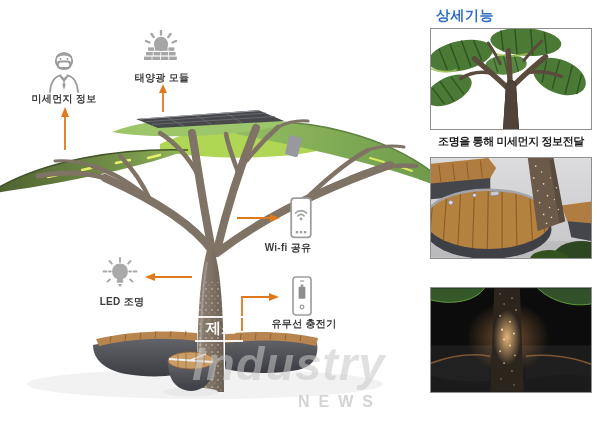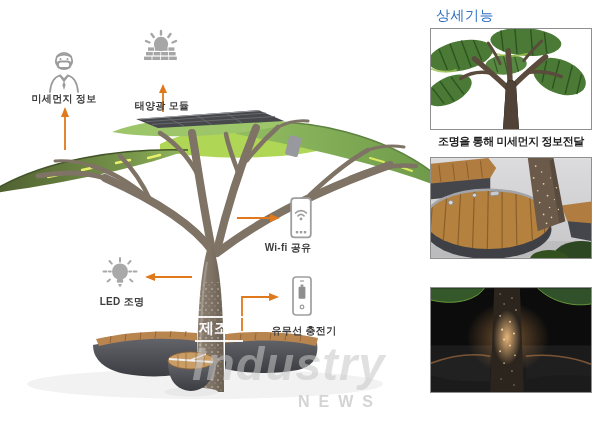--- a/index.html
+++ b/index.html
@@ -2,28 +2,28 @@
 <html><head>
 <meta charset="utf-8">
 <style>
   html,body{margin:0;padding:0;background:#fff;}
   #stage{position:relative;width:600px;height:423px;background:#ffffff;overflow:hidden;
          font-family:"Liberation Sans",sans-serif;}
   .abs{position:absolute;}
   .feat-label{position:absolute;font-weight:700;font-size:10px;color:#3d3d3d;
               text-align:center;letter-spacing:.3px;white-space:nowrap;}
   
-  #sidebar-title{position:absolute;left:436px;top:7px;font-weight:400;font-size:14px;
+  #sidebar-title{position:absolute;left:436px;top:7px;font-weight:700;font-size:14px;
                  color:#2f6fc0;letter-spacing:.5px;}
   .fig{position:absolute;left:430px;width:162px;}
   .fig .img{width:160px;border:1px solid #8f8f8f;background:#fff;display:block;}
   .fig .cap{font-weight:700;font-size:11px;color:#1e1e1e;margin-top:4px;
             text-align:center;width:162px;letter-spacing:-0.4px;white-space:nowrap;}
   
-  #wm-brand{position:absolute;left:195px;top:316px;width:44px;text-align:left;
+  #wm-brand{position:absolute;left:195px;top:316px;width:44px;text-align:center;
             border-top:2px solid rgba(255,255,255,.9);border-bottom:2px solid rgba(255,255,255,.9);
             color:rgba(255,255,255,.95);font-weight:700;font-size:15px;padding:1px 0 2px 4px;}
   #wm-word{position:absolute;left:192px;top:336px;font-weight:700;font-size:47px;
            color:#c7c7c7;opacity:.55;letter-spacing:1px;font-style:italic;}
   #wm-sub{position:absolute;left:298px;top:393px;font-weight:700;font-size:16px;
           color:#cdcdcd;opacity:.85;letter-spacing:9px;}
 </style>
 </head>
 <body>
 
@@ -176,21 +176,21 @@
       <rect x="7" y="23" width="6.8" height="3.4"></rect>
         <rect x="14.6" y="23" width="6.8" height="3.4"></rect>
       <rect x="22.2" y="23" width="6.8" height="3.4"></rect>
         <rect x="29.8" y="23" width="6.8" height="3.4"></rect>
       <rect x="5" y="27.6" width="7.6" height="3.4"></rect>
         <rect x="13.4" y="27.6" width="7.6" height="3.4"></rect>
       <rect x="21.8" y="27.6" width="7.6" height="3.4"></rect>
         <rect x="30.2" y="27.6" width="7.6" height="3.4"></rect>
     </g>
   </svg>
-  <div class="feat-label" style="left:131px;top:71px;width:62px;margin-top:28px;">태양광 모듈</div>
+  <div class="feat-label" style="left:131px;top:71px;width:62px;">태양광 모듈</div>
 
   <svg class="abs" style="left:290px;top:197px" width="22" height="42" viewBox="0 0 22 42">
     <rect x="1.2" y="1.2" width="19.6" height="39.2" rx="3.2" fill="#fff" stroke="#9f9f9f" stroke-width="1.8"></rect>
     <path d="M5.5,16 C8.5,12.8 13.5,12.8 16.5,16" stroke="#9f9f9f" stroke-width="1.7" fill="none" stroke-linecap="round"></path>
     <path d="M8,18.8 C9.8,17 12.2,17 14,18.8" stroke="#9f9f9f" stroke-width="1.7" fill="none" stroke-linecap="round"></path>
     <circle cx="11" cy="22" r="1.4" fill="#9f9f9f"></circle>
     <rect x="5.8" y="34" width="2.4" height="2.4" fill="#9f9f9f"></rect>
     <rect x="9.8" y="34" width="2.4" height="2.4" fill="#9f9f9f"></rect>
     <rect x="13.8" y="34" width="2.4" height="2.4" fill="#9f9f9f"></rect>
   </svg>
@@ -214,21 +214,21 @@
   </svg>
   <div class="feat-label" style="left:96px;top:295px;width:52px;">LED 조명</div>
 
   <svg class="abs" style="left:292px;top:276px" width="20" height="40" viewBox="0 0 20 40">
     <rect x="1" y="1" width="18" height="38" rx="3" fill="#fff" stroke="#9f9f9f" stroke-width="1.7"></rect>
     <rect x="8.6" y="8.6" width="2.8" height="2.2" fill="#8f8f8f"></rect>
     <rect x="6.6" y="10.8" width="6.8" height="12" rx="1" fill="#8f8f8f"></rect>
     <circle cx="10" cy="31" r="1.8" fill="none" stroke="#9f9f9f" stroke-width="1.3"></circle>
     <line x1="8" y1="5" x2="12" y2="5" stroke="#9f9f9f" stroke-width="1.2"></line>
   </svg>
-  <div class="feat-label" style="left:266px;top:317px;width:76px;margin-top:7px;">유무선 충전기</div>
+  <div class="feat-label" style="left:266px;top:317px;width:76px;">유무선 충전기</div>
 
   <div id="wm-brand">제조</div>
   <div id="wm-word">Industry</div>
   <div id="wm-sub">NEWS</div>
 
   <div id="sidebar-title">상세기능</div>
 
   <div class="fig" style="top:28px;">
     <svg class="img" width="160" height="100" viewBox="0 0 162 101">
       <rect width="162" height="101" fill="#ffffff"></rect>

